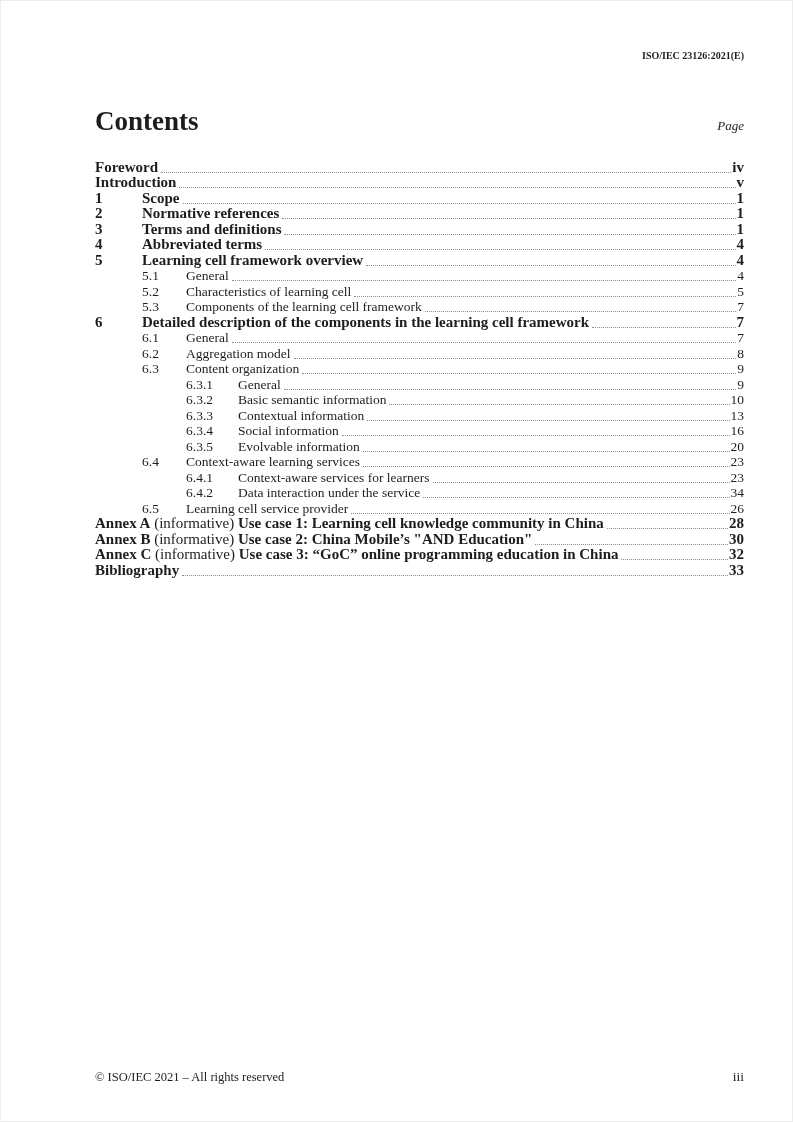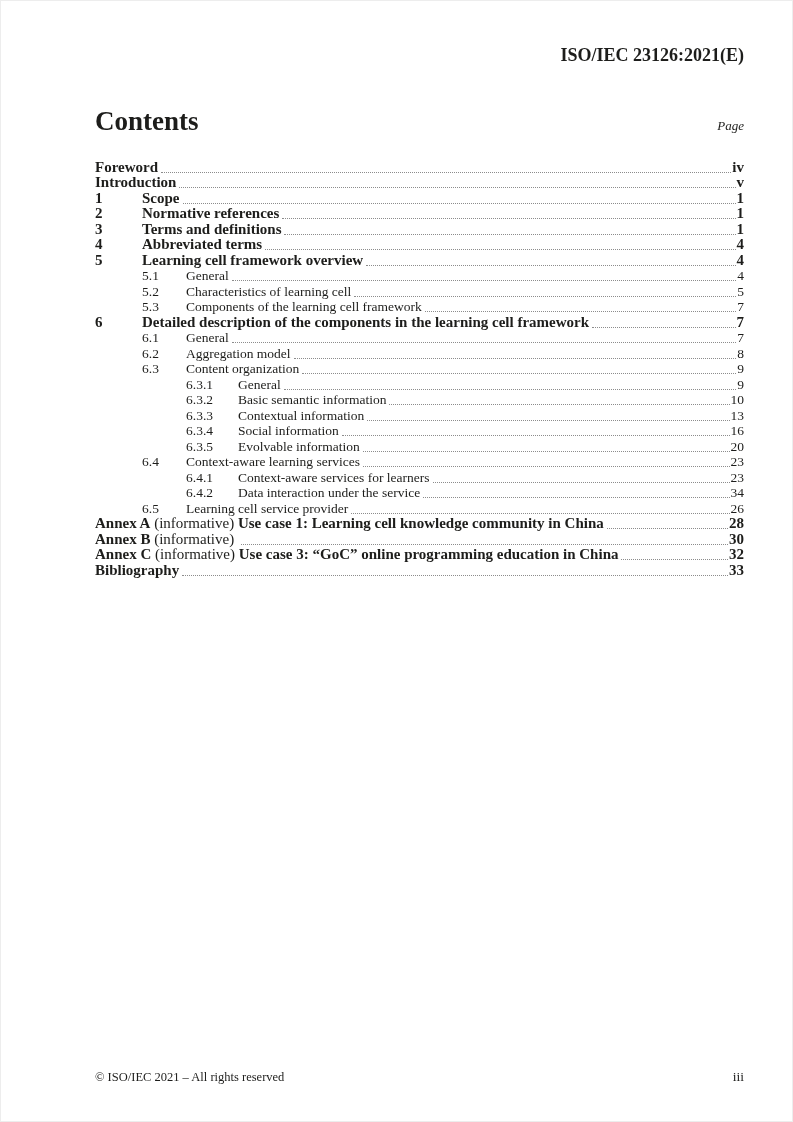--- a/index.html
+++ b/index.html
@@ -12,21 +12,21 @@
     box-sizing:border-box;
     border:1px solid #ededed;
     overflow:hidden;
   }
   .content { position:absolute; left:94px; right:48px; top:0; }
 
   .docref {
     margin-top:46px;
     text-align:right;
     font-weight:bold;
-    font-size:18px;
+    font-size:10px;
     line-height:17px;
   }
 
   .title-row {
     display:flex;
     justify-content:space-between;
     align-items:baseline;
     margin-top:43px;
     text-align:right;
   }
@@ -222,20 +222,21 @@
         <div class="row annex sp">
           <span class="prefix">Annex A</span>
           <span class="infix"> (informative) </span>
           <span class="label">Use case 1: Learning cell knowledge community in China</span>
           <span class="leader"></span>
           <span class="pg">28</span>
         </div>
         <div class="row annex sp">
           <span class="prefix">Annex B</span>
           <span class="infix"> (informative) </span>
+          <span class="label">Use case 2: China Mobile’s "AND Education"</span>
           <span class="leader"></span>
           <span class="pg">30</span>
         </div>
         <div class="row annex sp">
           <span class="prefix">Annex C</span>
           <span class="infix"> (informative) </span>
           <span class="label">Use case 3: “GoC” online programming education in China</span>
           <span class="leader"></span>
           <span class="pg">32</span>
         </div>

